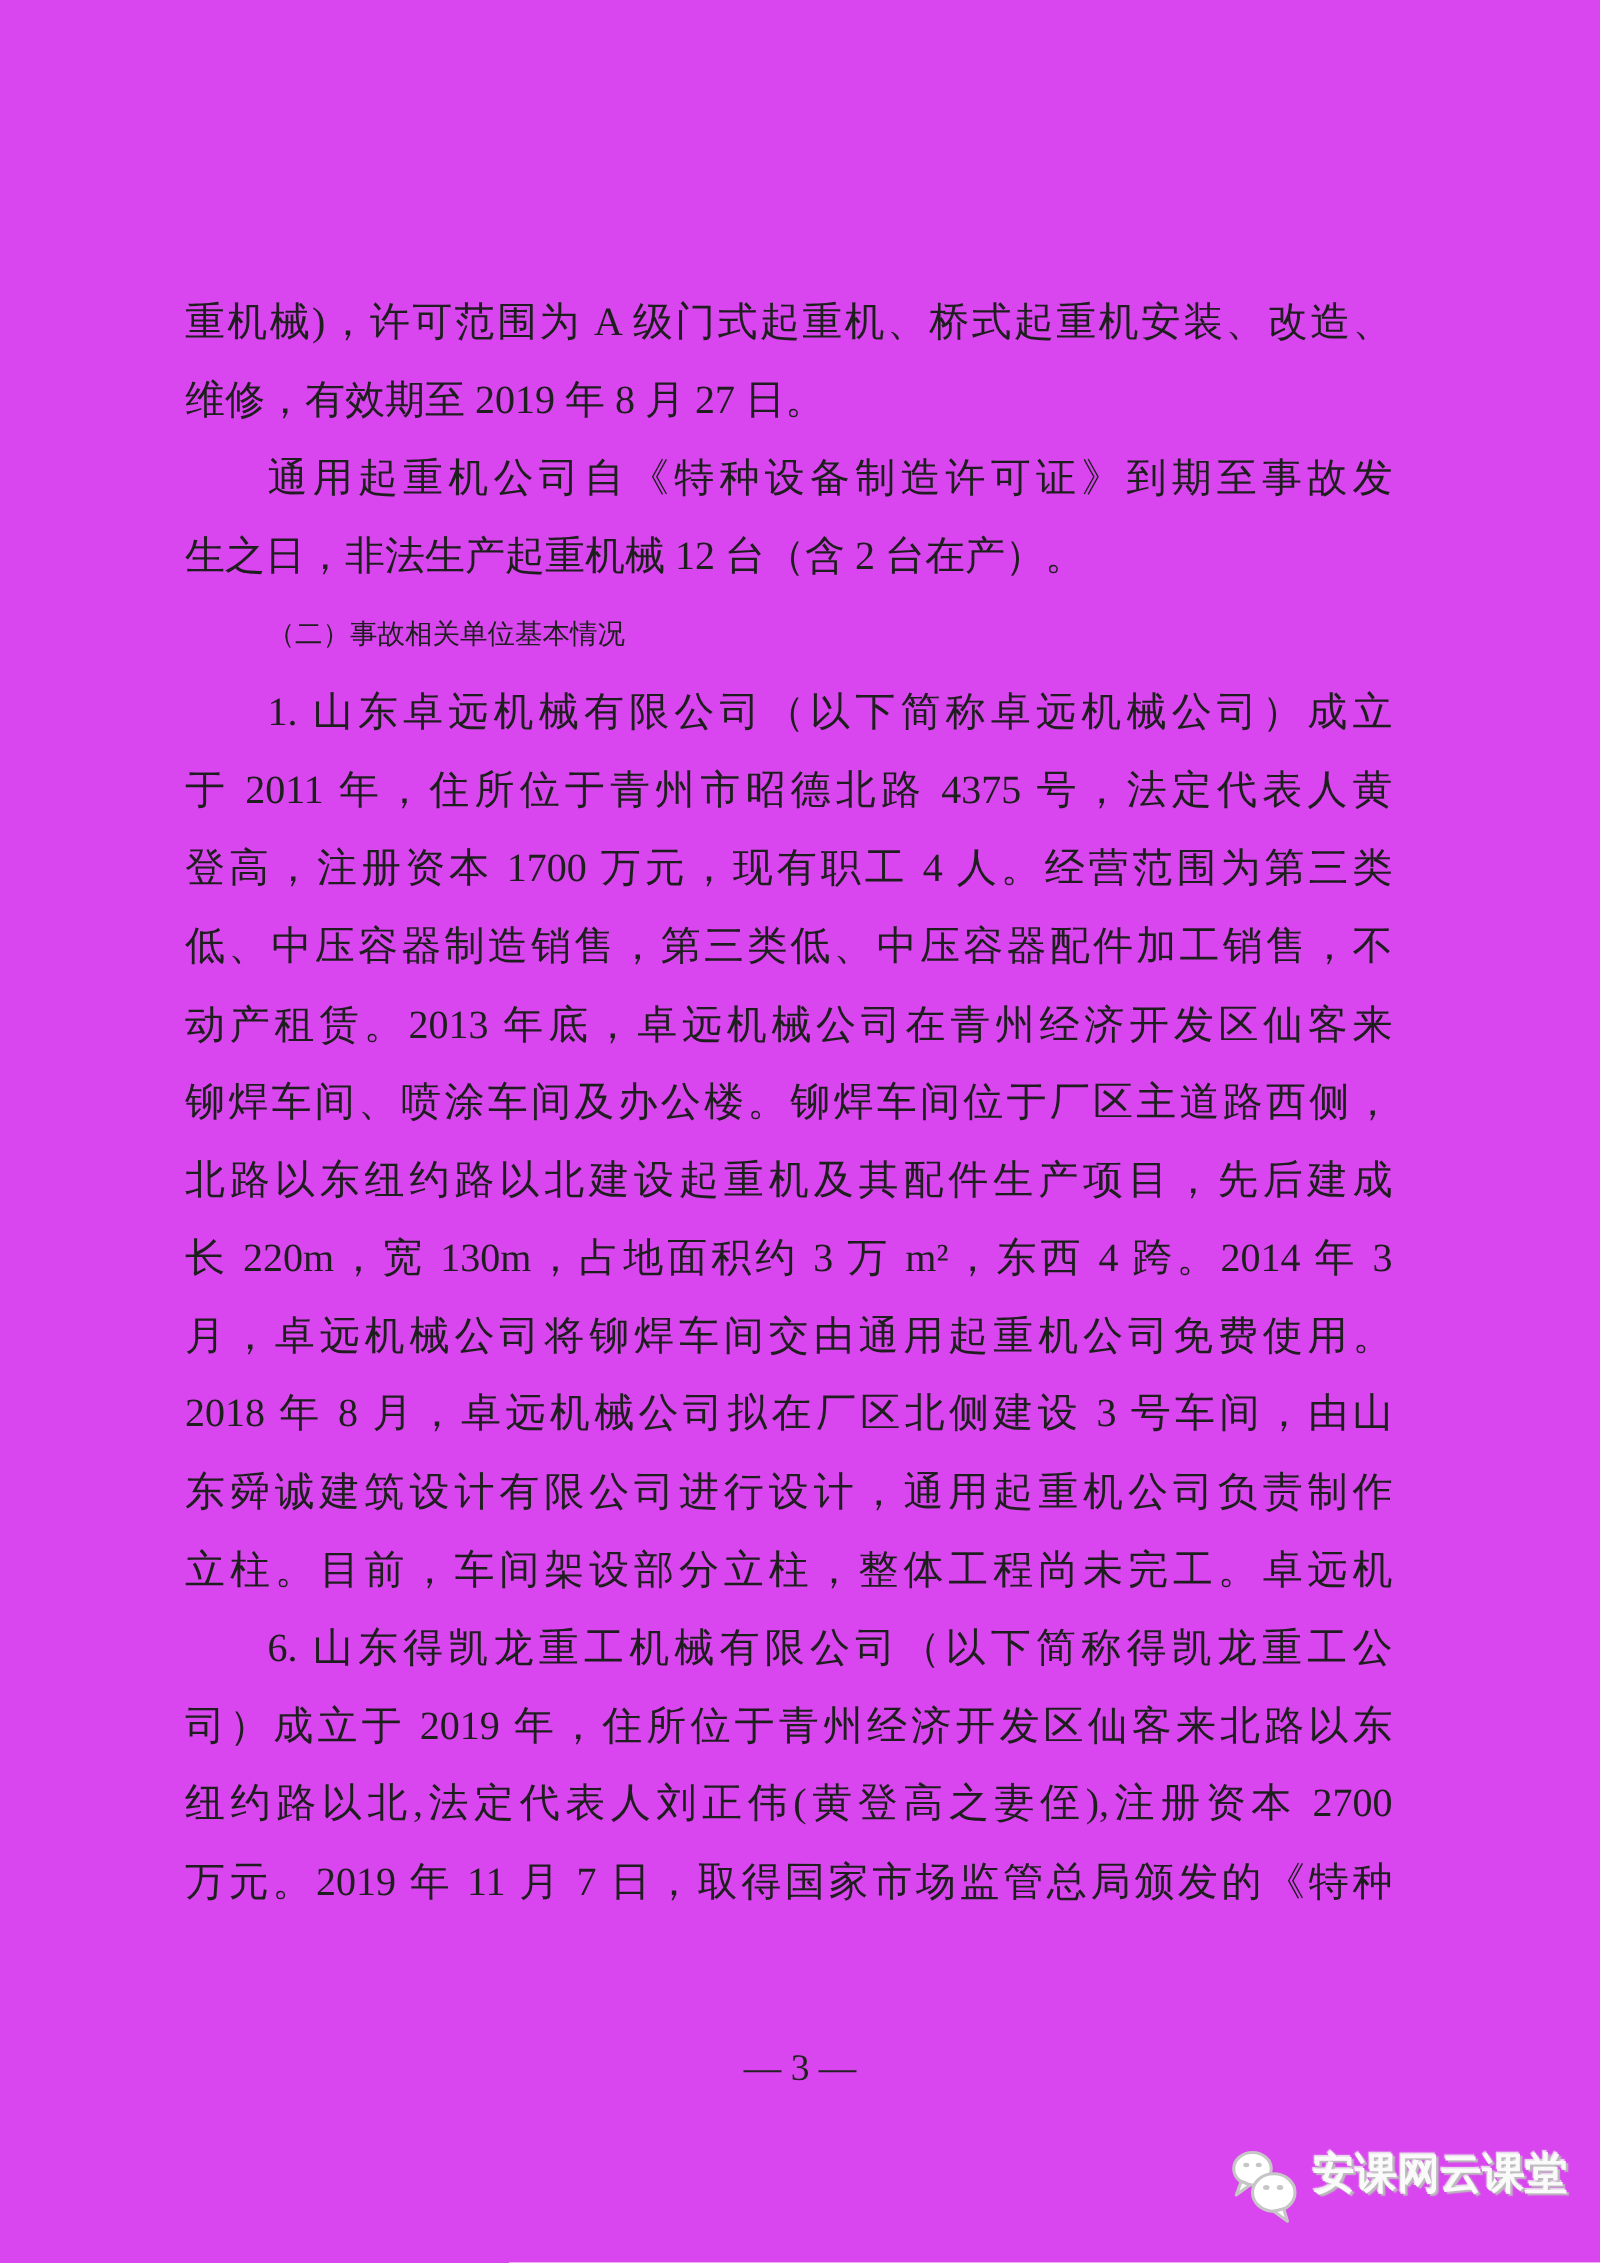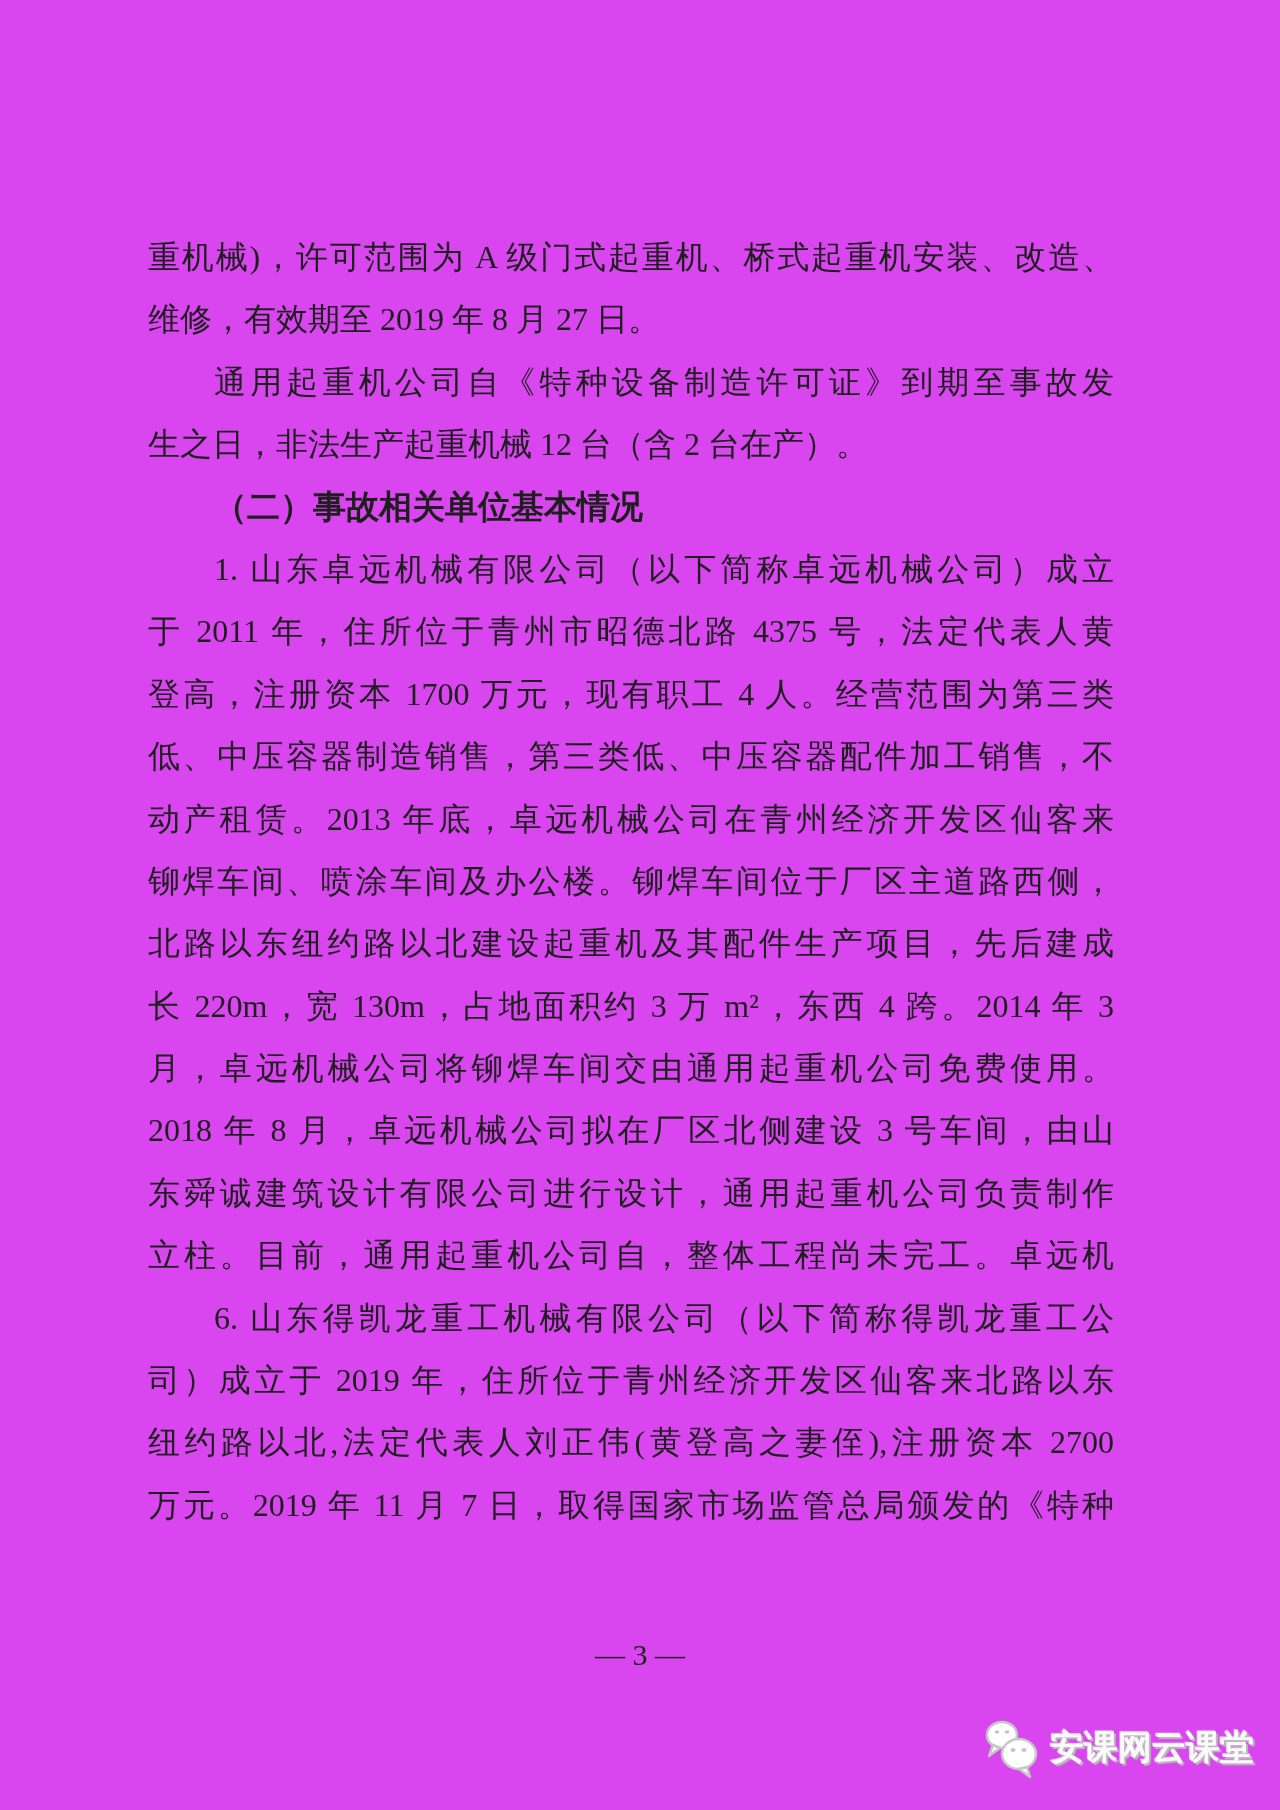--- a/index.html
+++ b/index.html
@@ -7,27 +7,27 @@
     position:relative;width:1280px;height:1810px;background:#d946ef;
     overflow:hidden;font-family:"Liberation Serif","DejaVu Serif",serif;
   }
   .content{position:absolute;left:148px;top:226px;width:966px;}
   .line{
     font-size:32px;color:#1e1e1e;height:62.4px;line-height:62.4px;
     overflow:hidden;text-align:justify;white-space:normal;
   }
   .line.justify{text-align-last:justify;}
   .line.indent{padding-left:66px;}
-  .line.bold{font-weight:bold;font-size:33px;}
+  .line.bold{font-weight:normal;font-size:22px;}
   .page-number{
     position:absolute;left:0;top:1638px;width:100%;text-align:center;
     font-size:30px;color:#222222;
   }
   .watermark{
-    position:absolute;left:980px;top:1716px;display:flex;align-items:center;gap:8px;
+    position:absolute;left:980px;top:1716px;display:flex;align-items:flex-start;gap:8px;
   }
   .wm-logo{width:62px;height:64px;flex:0 0 auto;}
   .wm-text{
     font-family:"Liberation Sans","DejaVu Sans",sans-serif;font-weight:bold;
     font-size:34px;color:#fafafa;white-space:nowrap;
     text-shadow:2px 2px 1px #bcbcbc,-1px -1px 1px #ececec;
   }
 </style>
 </head>
 <body>
@@ -44,21 +44,21 @@
       <div class="line justify">于 2011 年，住所位于青州市昭德北路 4375 号，法定代表人黄</div>
       <div class="line justify">登高，注册资本 1700 万元，现有职工 4 人。经营范围为第三类</div>
       <div class="line justify">低、中压容器制造销售，第三类低、中压容器配件加工销售，不</div>
       <div class="line justify">动产租赁。2013 年底，卓远机械公司在青州经济开发区仙客来</div>
       <div class="line justify">铆焊车间、喷涂车间及办公楼。铆焊车间位于厂区主道路西侧，</div>
       <div class="line justify">北路以东纽约路以北建设起重机及其配件生产项目，先后建成</div>
       <div class="line justify">长 220m，宽 130m，占地面积约 3 万 m²，东西 4 跨。2014 年 3</div>
       <div class="line justify">月，卓远机械公司将铆焊车间交由通用起重机公司免费使用。</div>
       <div class="line justify">2018 年 8 月，卓远机械公司拟在厂区北侧建设 3 号车间，由山</div>
       <div class="line justify">东舜诚建筑设计有限公司进行设计，通用起重机公司负责制作</div>
-      <div class="line justify">立柱。目前，通用起重机公司自，整体工程尚未完工。卓远机</div>
+      <div class="line justify">立柱。目前，车间架设部分立柱，整体工程尚未完工。卓远机</div>
       <div class="line justify indent">6. 山东得凯龙重工机械有限公司（以下简称得凯龙重工公</div>
       <div class="line justify">司）成立于 2019 年，住所位于青州经济开发区仙客来北路以东</div>
       <div class="line justify">纽约路以北,法定代表人刘正伟(黄登高之妻侄),注册资本 2700</div>
       <div class="line justify">万元。2019 年 11 月 7 日，取得国家市场监管总局颁发的《特种</div>
     </div>
 
   <div class="page-number">— 3 —</div>
 
   <div class="watermark">
     <svg class="wm-logo" viewBox="0 0 62 64" xmlns="http://www.w3.org/2000/svg">

